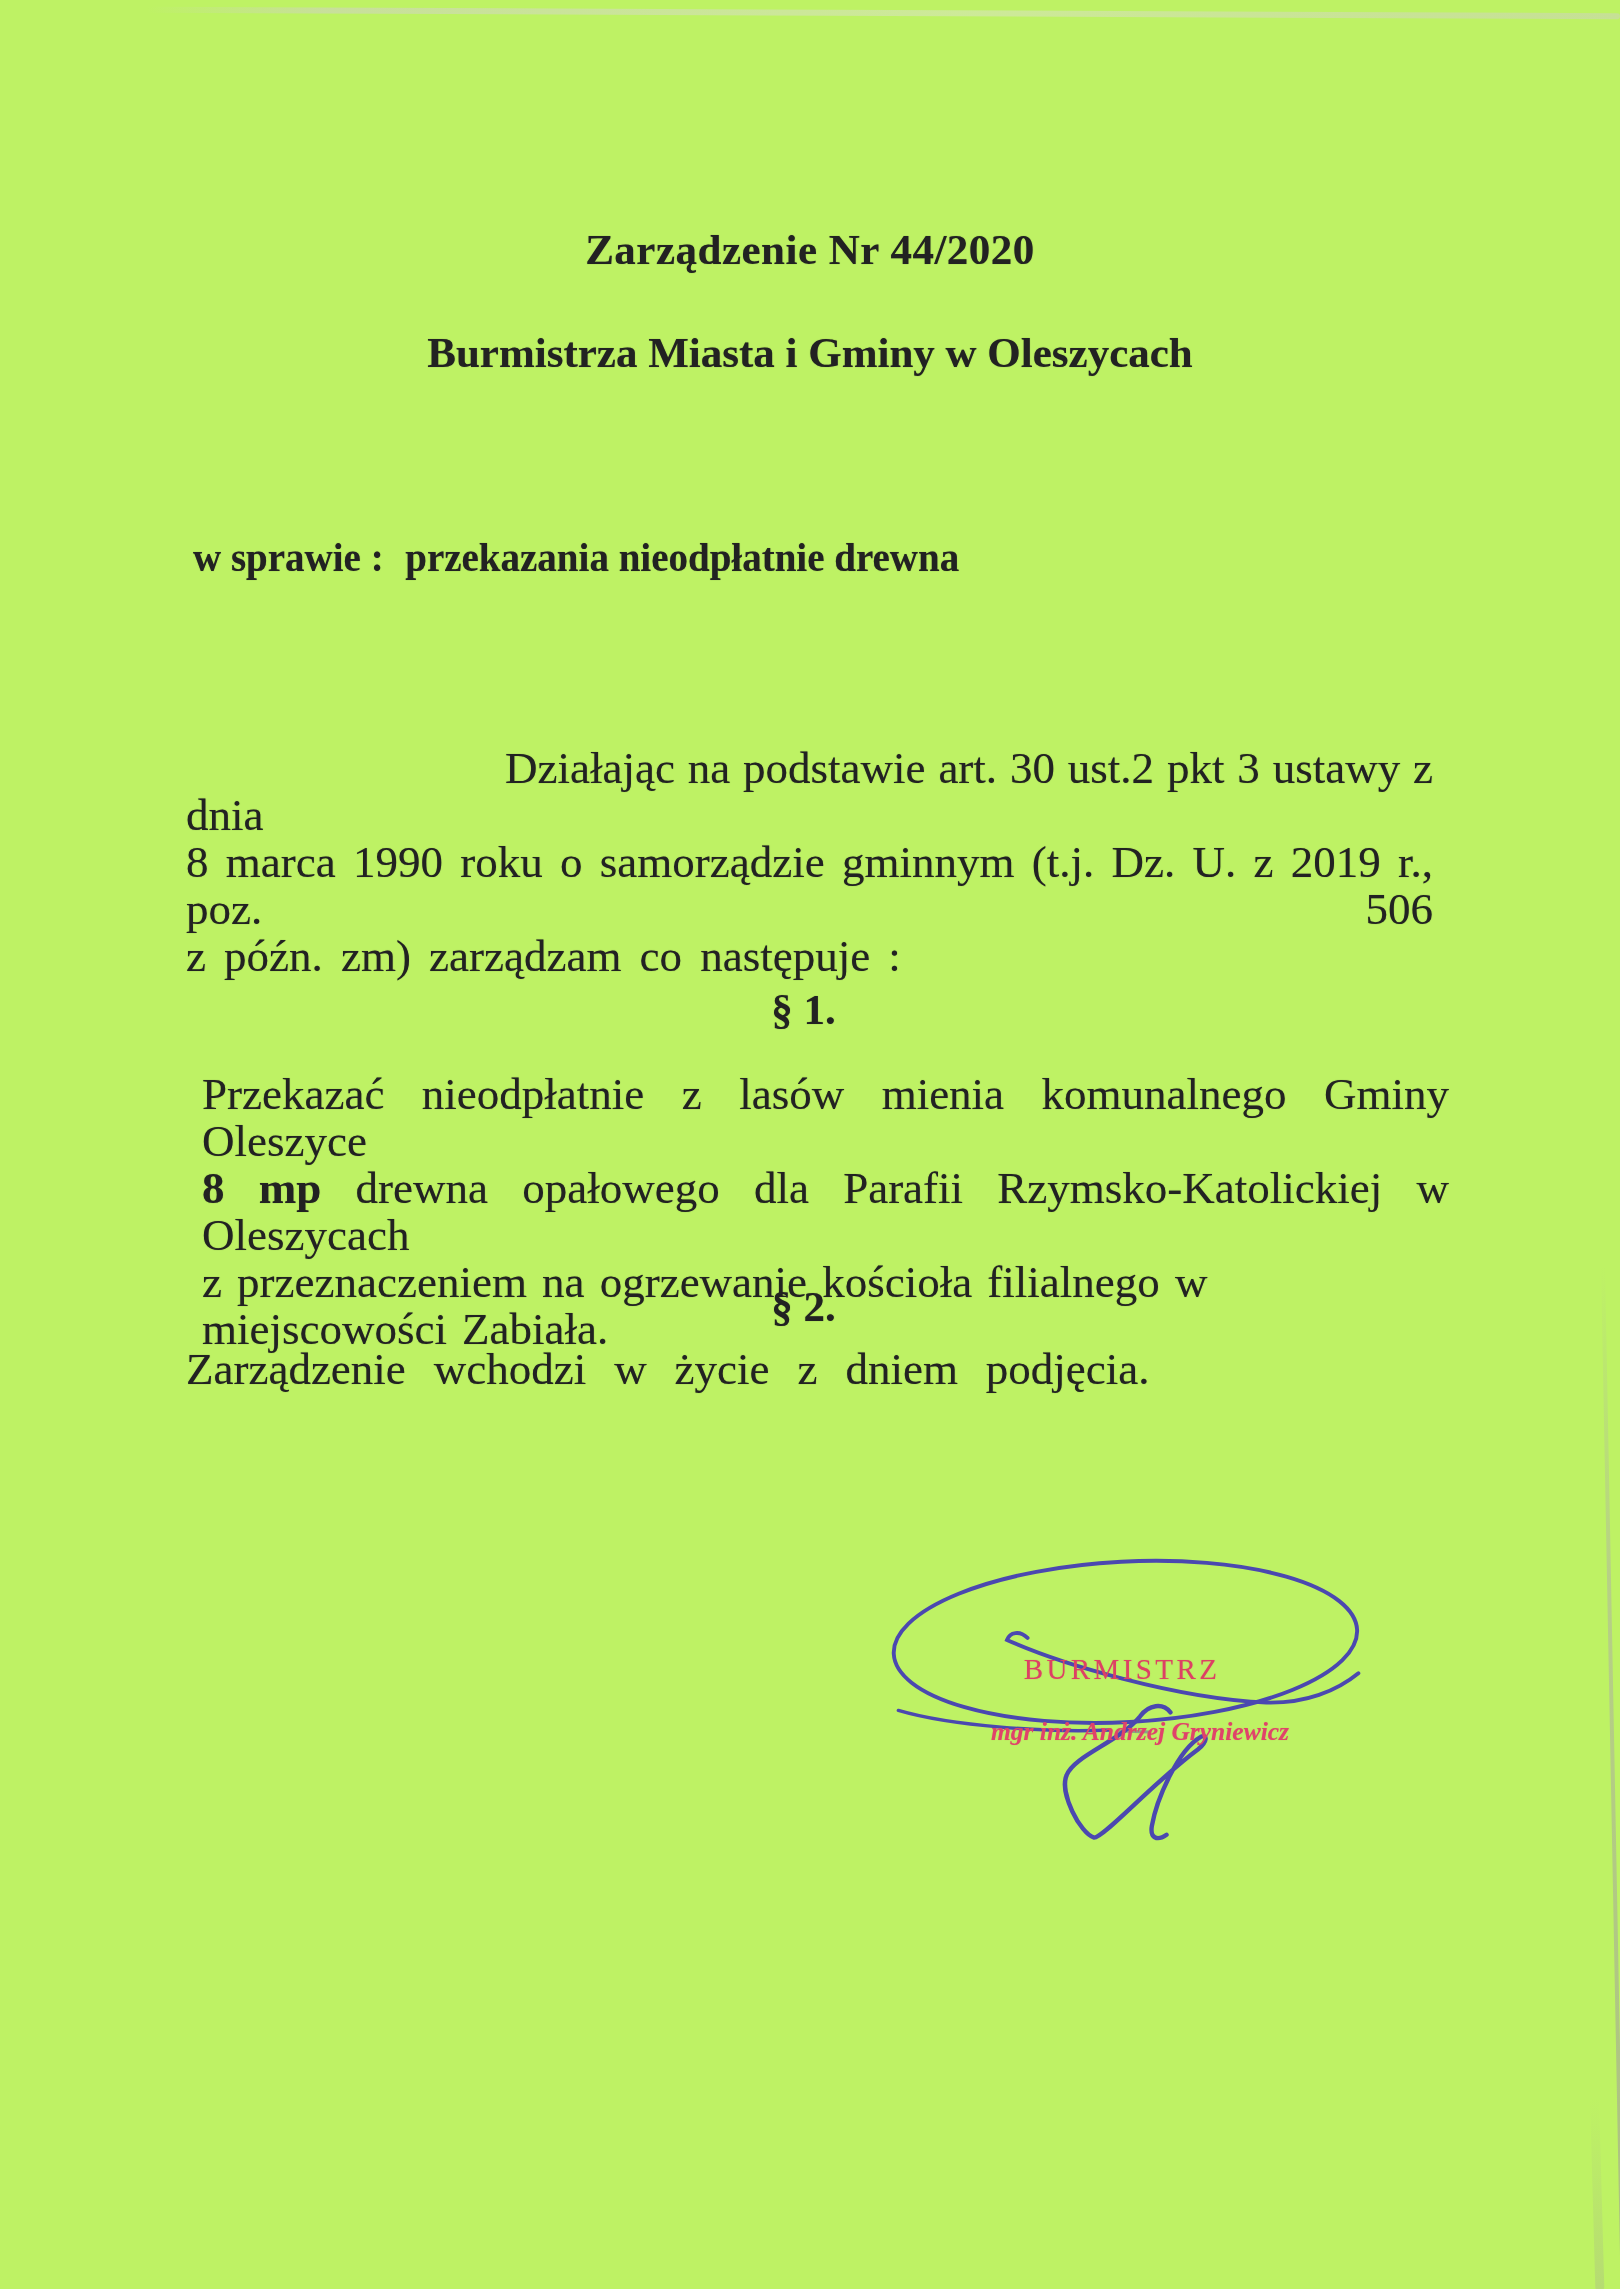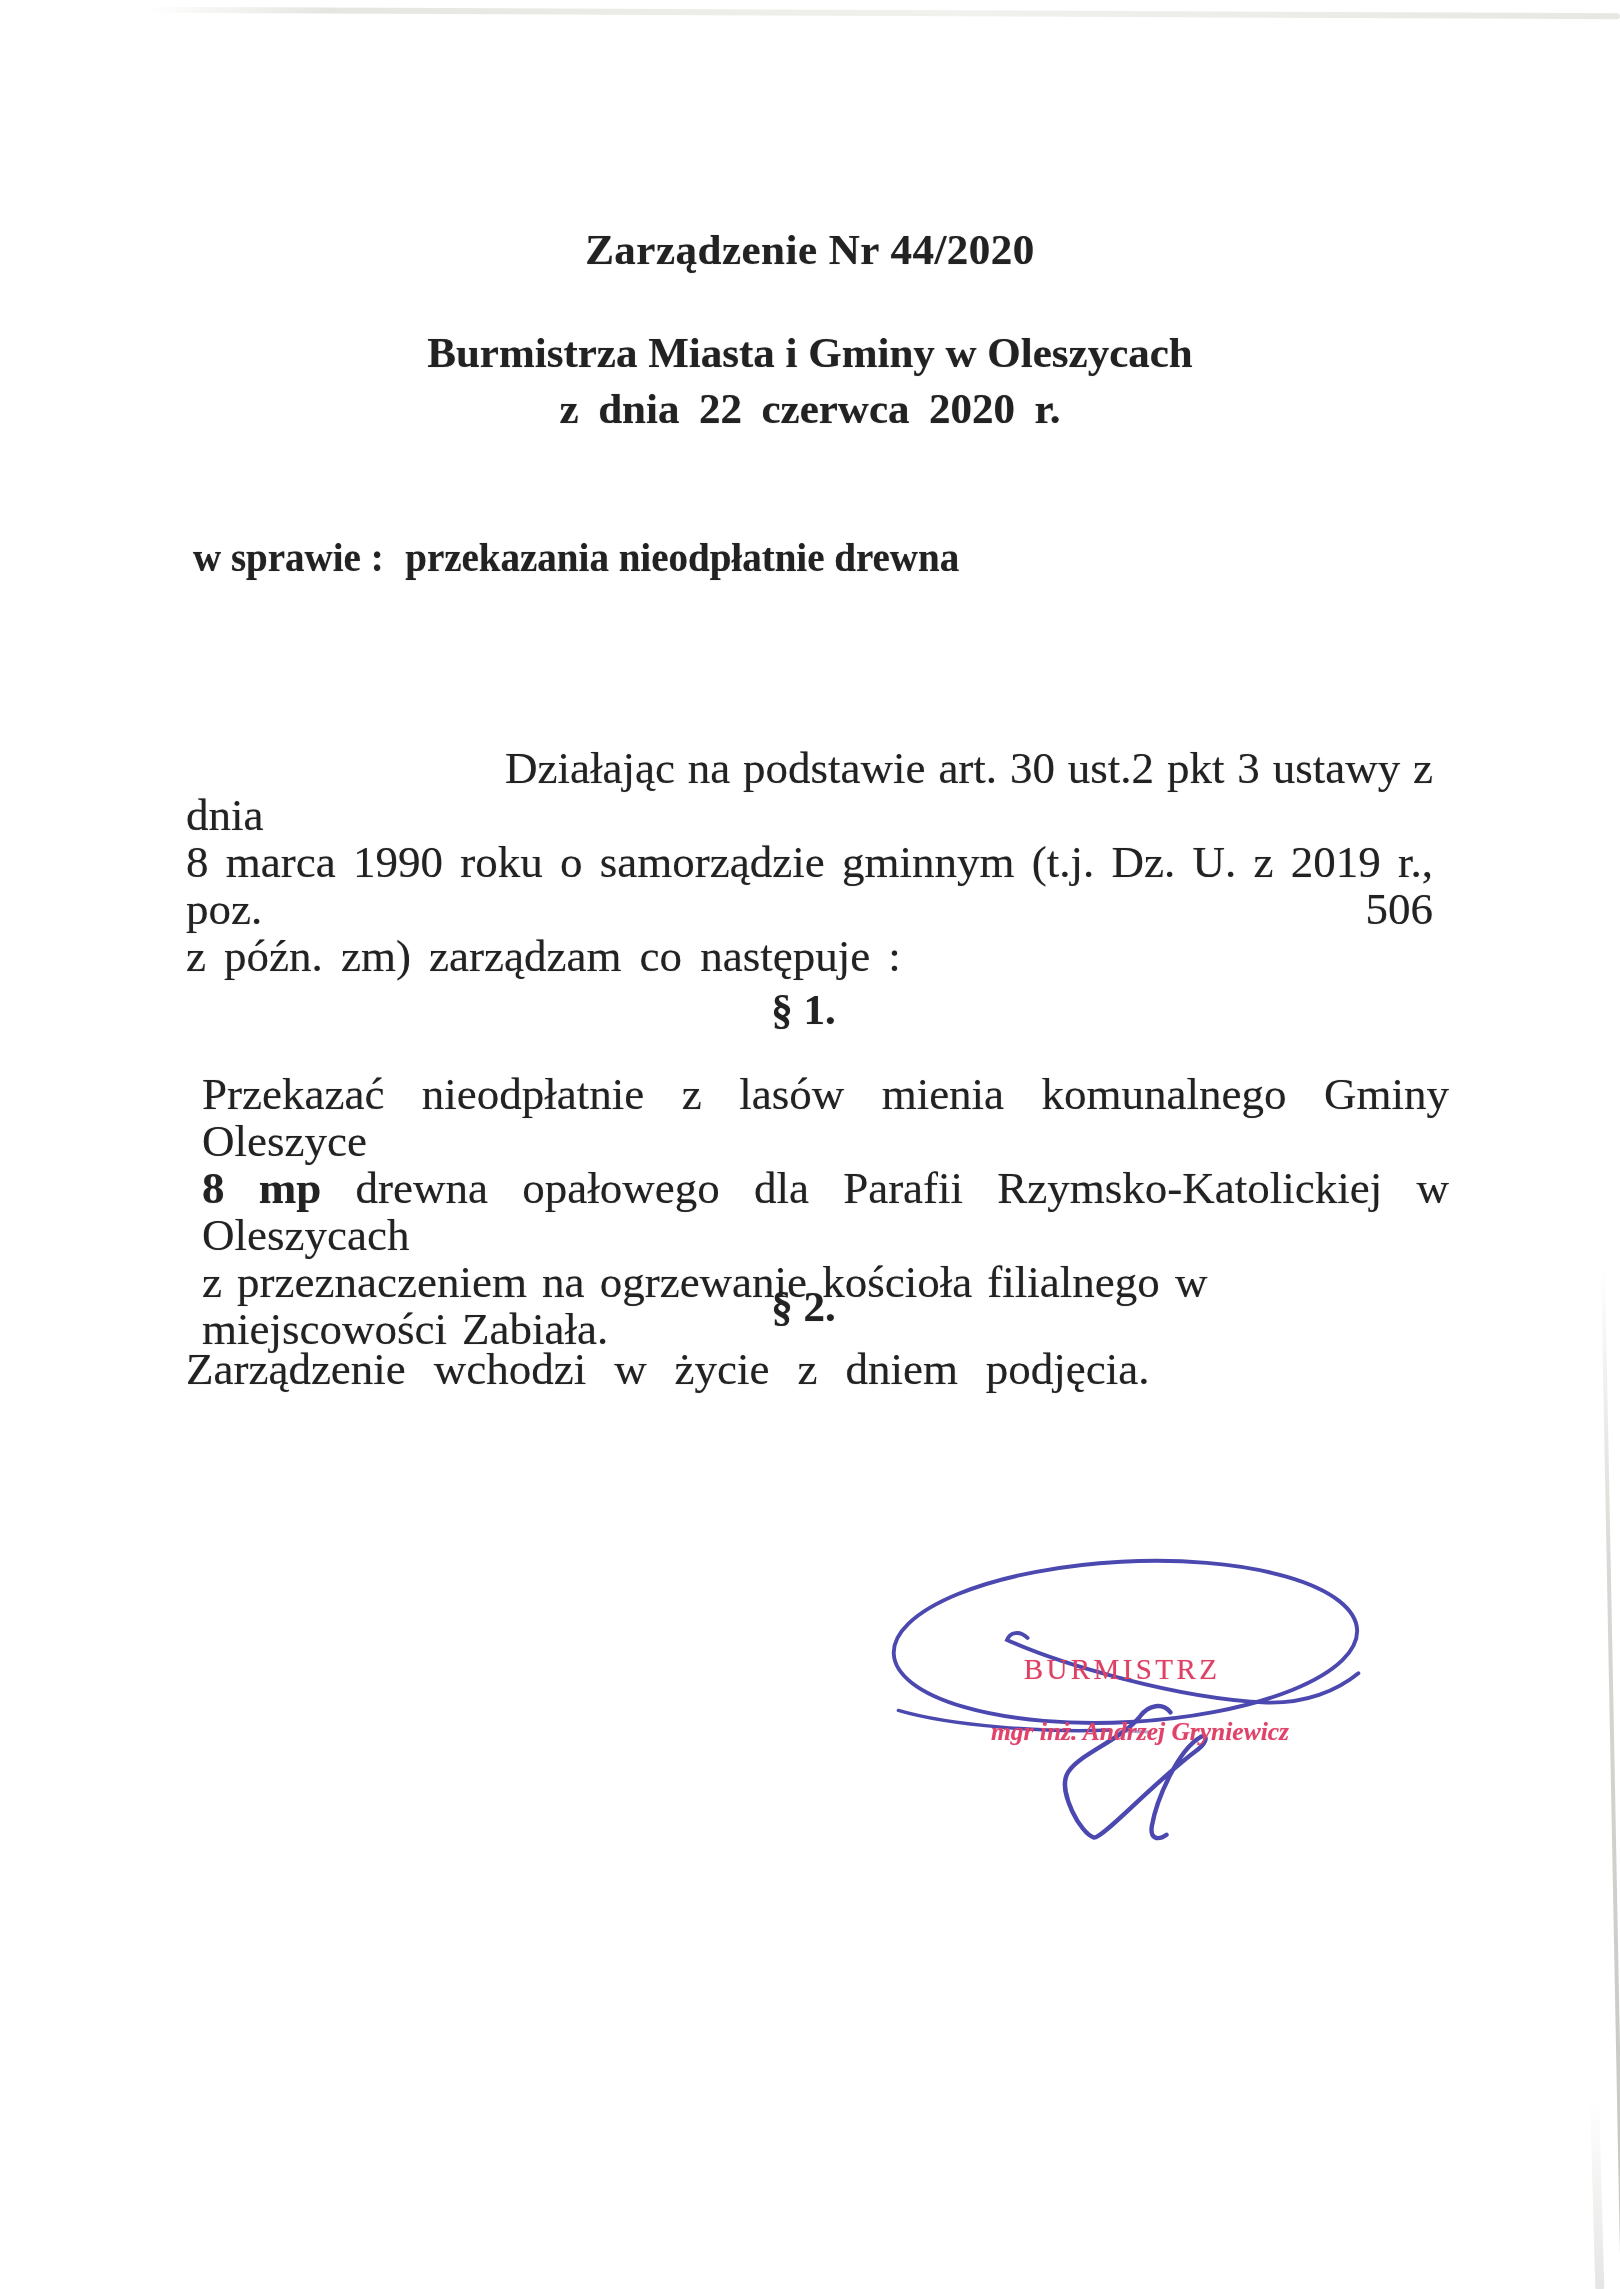--- a/index.html
+++ b/index.html
@@ -1,19 +1,19 @@
 <!DOCTYPE html>
 <html><head>
 <meta charset="utf-8">
 <style>
   html,body{margin:0;padding:0;background:#9a9a9a;}
   .page{
     position:relative;
     width:1620px;height:2290px;
-    background:#ffffff;
+    background:#bef264;
     overflow:hidden;
     font-family:"Liberation Serif","DejaVu Serif",serif;
     color:#222;
   }
   .ink{ text-shadow:0 0 1px rgba(30,30,30,.45); }
 
   
   .top-line{
     position:absolute;left:147px;top:9.8px;width:1473px;height:5.9px;
     background:linear-gradient(to right, rgba(205,205,198,0), rgba(208,208,200,.55) 12%, rgba(224,224,216,.45) 55%, rgba(206,206,198,.5) 100%);
@@ -80,21 +80,20 @@
 <body>
 
 <div class="page">
 
   <div class="top-line"></div>
   <div class="right-shadow"></div>
   <div class="right-shadow2"></div>
 
   <div class="abs title-line t1 ink">Zarządzenie Nr  44/2020</div>
   <div class="abs title-line t2 ink">Burmistrza Miasta i Gminy w  Oleszycach</div>
-  <div class="abs title-line t3 ink">z dnia 22 czerwca 2020 r.</div>
 
   <div class="abs subject ink">
     <span>w sprawie :</span><span class="gap"></span><span>przekazania nieodpłatnie drewna</span>
   </div>
 
   <div class="abs bodycol preamble">
     <div class="jline indent1 ink">Działając na podstawie art. 30 ust.2 pkt 3 ustawy z dnia</div>
     <div class="jline ink">8 marca 1990 roku o samorządzie gminnym (t.j. Dz. U. z 2019 r., poz. 506</div>
     <div class="pre3 ink">z późn. zm) zarządzam co następuje :</div>
   </div>

